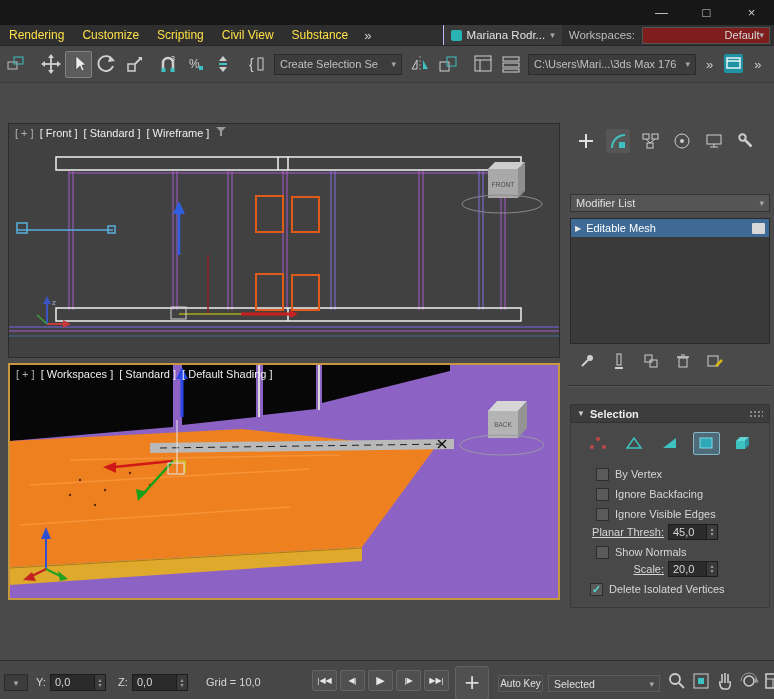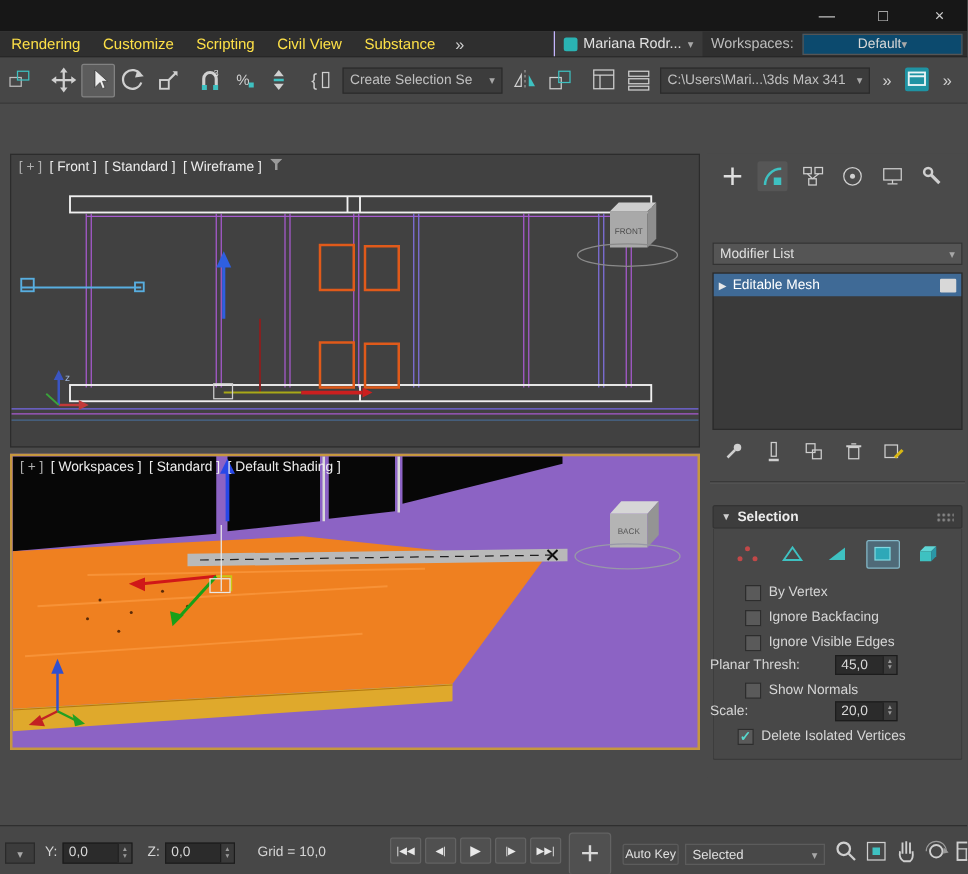--- a/index.html
+++ b/index.html
@@ -14,21 +14,21 @@
 
   
   .menubar{position:absolute;left:0;top:25px;width:774px;height:21px;background:#2f2f2f;border-bottom:1px solid #262626;display:flex;align-items:center;}
   .menu-item{padding:0 9px;color:#fde047;line-height:20px;white-space:nowrap;}
   .menu-overflow{padding:0 7px;color:#cfcfcf;font-size:13px;}
   .ws-group{margin-left:auto;display:flex;align-items:center;height:20px;}
   .ws-user{display:flex;align-items:center;gap:5px;background:#3a3a3a;height:20px;padding:0 7px;border-left:1px solid #c4b5fd;color:#e2e2e2;font-size:11.5px;}
   .ws-icon{width:11px;height:11px;background:#2ab3b3;border-radius:2px;display:inline-block;}
   .dd{color:#a8a8a8;font-size:9px;}
   .ws-caption{color:#bdbdbd;padding:0 7px;font-size:11.5px;}
-  .ws-combo{width:128px;height:17px;background:#0c4a6e;border:1px solid #555;display:flex;align-items:center;justify-content:center;padding:0 5px;margin-right:4px;font-size:11px;color:#d8d8d8;}
+  .ws-combo{width:128px;height:17px;background:#7f1d1d;border:1px solid #555;display:flex;align-items:center;justify-content:flex-end;padding:0 5px;margin-right:4px;font-size:11px;color:#d8d8d8;}
 
   
   .toolbar{position:absolute;left:0;top:46px;width:774px;height:37px;background:#474747;border-bottom:1px solid #3a3a3a;display:flex;align-items:center;padding:0 2px;gap:1px;}
   .tbi{width:27px;height:27px;display:flex;align-items:center;justify-content:center;border-radius:2px;flex:none;}
   .tbi.pressed{background:#5c5c5c;border:1px solid #828282;}
   .sp6{width:6px;flex:none;} .sp4{width:4px;flex:none;}
   .tb-combo{height:21px;background:#3c3c3c;border:1px solid #2b2b2b;display:flex;align-items:center;justify-content:space-between;padding:0 5px;color:#c0c0c0;font-size:11px;flex:none;}
   .sel-combo{width:128px;margin:0 3px;}
   .path-combo{width:168px;margin:0 3px;}
   .tb-overflow{color:#cfcfcf;font-size:13px;padding:0 6px;flex:none;}
@@ -60,21 +60,21 @@
   .rollout-arrow{font-size:8px;color:#cfcfcf;}
   .grip{margin-left:auto;width:14px;height:8px;background-image:radial-gradient(#8a8a8a 1px, transparent 1.2px);background-size:4px 4px;}
   .rollout-body{position:absolute;left:4px;top:300px;width:200px;height:185px;background:#484848;border:1px solid #3a3a3a;border-top:none;border-radius:0 0 2px 2px;}
   .subobj-row{position:absolute;left:4px;top:307px;width:200px;height:26px;display:flex;align-items:center;justify-content:center;gap:9px;}
   .subobj{width:27px;height:23px;display:flex;align-items:center;justify-content:center;border-radius:2px;}
   .subobj.sel{background:#4f6a78;border:1px solid #84b8c8;}
   .chk-row{position:absolute;display:flex;align-items:center;gap:6px;height:16px;}
   .chk{width:13px;height:13px;background:#5a5a5a;border:1px solid #2d2d2d;display:flex;align-items:center;justify-content:center;font-size:11px;color:#57d8cd;font-weight:bold;flex:none;}
   .chk-label{color:#d6d6d6;font-size:11px;white-space:nowrap;}
   .spin-row{position:absolute;display:flex;align-items:center;height:16px;}
-  .spin-label{width:96px;margin-right:4px;color:#d6d6d6;}
+  .spin-label{width:96px;text-align:right;margin-right:4px;color:#d6d6d6;text-decoration:underline;}
   .spin{width:50px;height:16px;background:#2b2b2b;border:1px solid #1c1c1c;display:flex;align-items:stretch;}
   .spin-val{flex:1;padding:1px 0 0 4px;font-size:11px;color:#d8d8d8;}
   .spin-btns{width:11px;display:flex;flex-direction:column;align-items:center;justify-content:center;font-size:6px;color:#9a9a9a;line-height:5px;background:#3a3a3a;border-left:1px solid #1c1c1c;}
 
   
   .timeline{position:absolute;left:0;top:602px;width:774px;height:58px;background:#424242;}
   .trackbar{position:absolute;left:0;top:0;width:774px;height:20px;background:#3c3c3c;border-bottom:1px solid #303030;}
   .ruler{position:absolute;left:0;top:20px;width:774px;height:34px;background:#464646;border-bottom:1px solid #2e2e2e;}
   .ticks-minor{position:absolute;left:0;top:0;width:774px;height:6px;background:repeating-linear-gradient(to right,#909090 0 1px,transparent 1px 12.46px);background-position:10px 0;}
   .ticks-major{position:absolute;left:0;top:0;width:774px;height:11px;background:repeating-linear-gradient(to right,#b0b0b0 0 1px,transparent 1px 62.3px);background-position:35px 0;}
@@ -224,21 +224,21 @@
         </svg>
       </span>
     <span class="tbi">
         <svg width="22" height="22">
           <rect x="3" y="4" width="16" height="4" fill="none" stroke="#d0d0d0"></rect>
           <rect x="3" y="10" width="16" height="4" fill="none" stroke="#d0d0d0"></rect>
           <rect x="3" y="16" width="16" height="3" fill="none" stroke="#d0d0d0"></rect>
         </svg>
       </span>
     <div class="tb-combo path-combo">
-      <span>C:\Users\Mari...\3ds Max 341</span>
+      <span>C:\Users\Mari...\3ds Max 176</span>
       <span class="dd">▾</span>
     </div>
     <span class="tb-overflow">»</span>
     <span class="tbi">
         <svg width="24" height="24">
           <rect x="2" y="2" width="19" height="19" rx="2" fill="#1f93a3"></rect>
           <rect x="5" y="6" width="13" height="10" fill="none" stroke="#e8f4f6" stroke-width="1.5"></rect>
           <line x1="5" y1="9" x2="18" y2="9" stroke="#e8f4f6" stroke-width="1.5"></line>
         </svg>
       </span>

